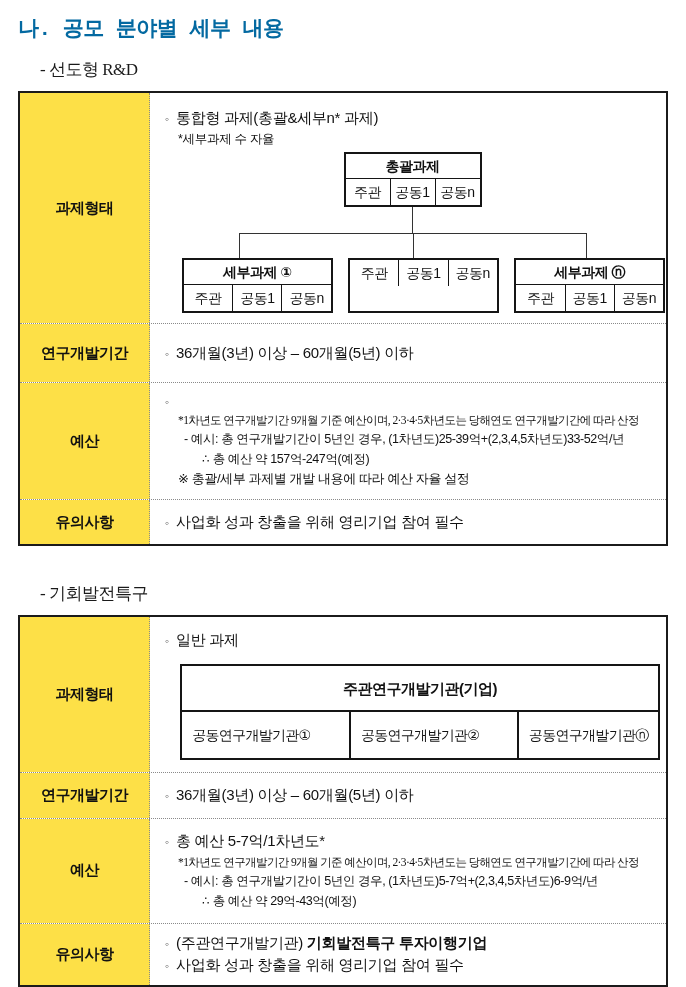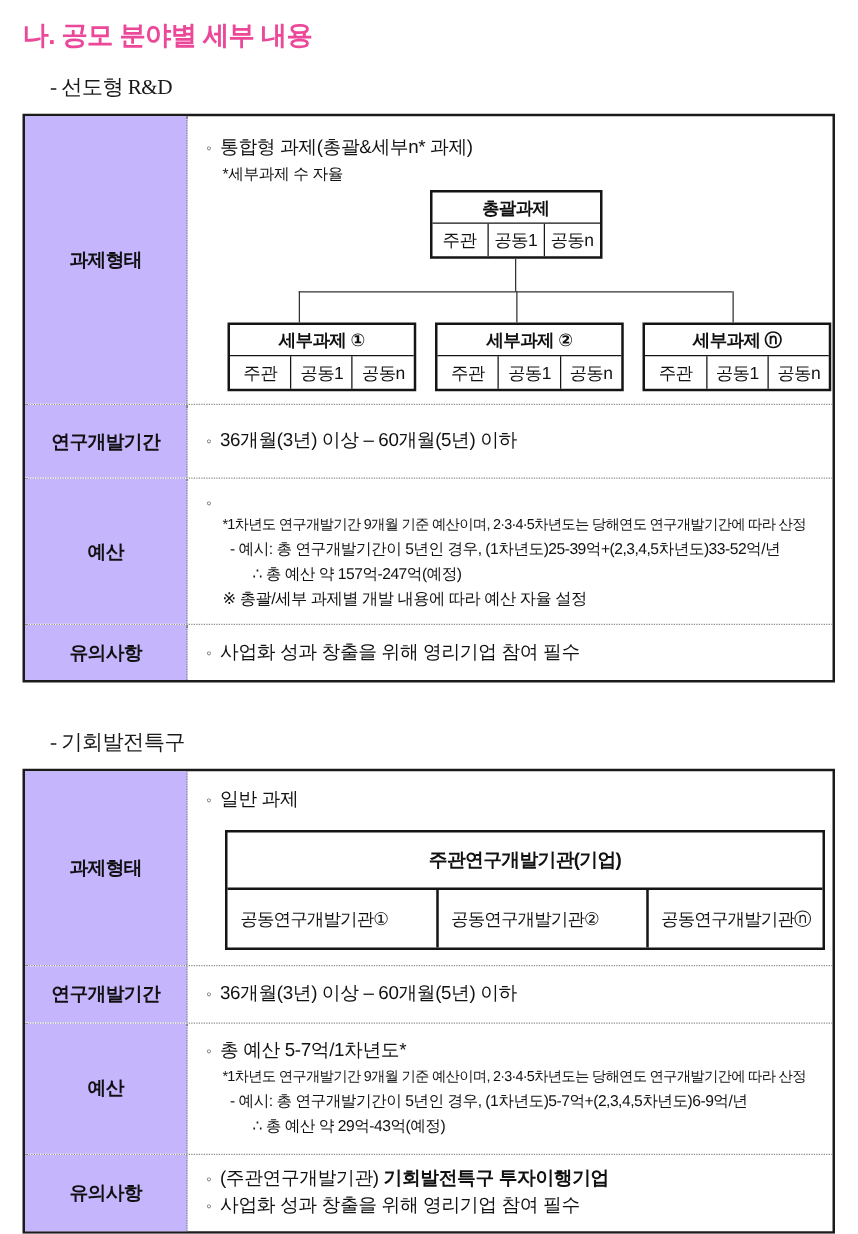--- a/index.html
+++ b/index.html
@@ -1,29 +1,29 @@
 <!DOCTYPE html>
 <html><head>
 <meta charset="utf-8">
 <style>
   * { margin:0; padding:0; box-sizing:border-box; }
   html,body { width:686px; height:987px; background:#ffffff; overflow:hidden;
     font-family:"Liberation Sans","DejaVu Sans",sans-serif; color:#111; }
   .page { padding:14px 18px 0 18px; }
 
-  .page-title { font-family:Liberation Sans, sans-serif;
-    font-size:21px; font-weight:bold; color:#ec4899; letter-spacing:-0.5px; margin-bottom:16px; }
+  .page-title { font-family:Liberation Mono, monospace;
+    font-size:21px; font-weight:bold; color:#0369a1; letter-spacing:-0.5px; margin-bottom:16px; }
   .section-label { font-family:"Liberation Serif","DejaVu Serif",serif;
     font-size:17px; color:#1a1a1a; margin:0 0 10px 22px; letter-spacing:-0.5px; }
   .gap-between { height:36px; }
 
   .info-table { width:650px; border:2px solid #1b1b1b; }
   .trow { display:flex; border-top:1px dotted #8a8a8a; }
   .trow:first-child { border-top:none; }
-  .rhead { width:130px; min-width:130px; background:#c4b5fd; border-right:1px dotted #8a8a8a;
+  .rhead { width:130px; min-width:130px; background:#fde047; border-right:1px dotted #8a8a8a;
     display:flex; align-items:center; justify-content:center;
     font-weight:bold; font-size:15px; letter-spacing:-0.5px; }
   .rbody { flex:1; padding:8px 4px 8px 8px; display:flex; flex-direction:column; justify-content:center; }
 
   .bullet-line { display:flex; align-items:baseline; font-size:15px; letter-spacing:-0.3px; line-height:1.5; }
   .bullet-marker { width:18px; min-width:18px; text-align:center; font-size:12px; color:#555; }
   .small-note { font-size:12.5px; margin-left:20px; letter-spacing:-0.3px; line-height:1.5; }
 
   
   .org-chart { width:505px; margin:4px 0 2px 2px; }
@@ -37,21 +37,21 @@
   .parent-box { width:138px; margin:0 auto; }
   .stub-mid { width:0; height:26px; border-left:1.5px solid #333; margin:0 auto; }
   .connector { position:relative; height:25px; }
   .connector .hline { position:absolute; top:0; left:15.6%; right:15.6%; border-top:1.5px solid #333; }
   .connector .vstub { position:absolute; top:0; bottom:0; width:0; border-left:1.5px solid #333; }
   .vstub.p1 { left:15.6%; } .vstub.p2 { left:50%; } .vstub.p3 { left:84.4%; }
   .children-row { display:flex; justify-content:space-between;padding-left:22px; }
   .child-box { width:31.2%; }
 
   
-  .fn-line { font-size:11.5px; letter-spacing:-0.6px; white-space:nowrap; margin-left:20px; line-height:1.6; }
+  .fn-line { font-size:11.5px; letter-spacing:-0.6px; white-space:nowrap; margin-left:20px; line-height:1.6;font-family:Liberation Serif, serif; }
   .fn-line2 { font-size:12.5px; letter-spacing:-0.4px; white-space:nowrap; margin-left:26px; line-height:1.6; }
   .fn-line3 { font-size:12.5px; letter-spacing:-0.4px; white-space:nowrap; margin-left:44px; line-height:1.6; }
   .fn-line4 { font-size:13px; letter-spacing:-0.4px; white-space:nowrap; margin-left:20px; line-height:1.6; }
 
   
   .inner-table { width:480px; border:2px solid #151515; margin:12px 0 4px 22px; }
   .inner-head { text-align:center; font-weight:bold; font-size:15px; letter-spacing:-0.5px;
     height:46px; line-height:46px; border-bottom:2px solid #151515; }
   .inner-cells { display:flex;gap:28px; }
   .inner-cells .icell { flex:1; text-align:center; font-size:14px; letter-spacing:-0.7px;
@@ -109,21 +109,20 @@
           <div class="children-row">
             <div class="obox child-box">
               <div class="obox-title">세부과제 ①</div>
               <div class="obox-cells">
                 <span class="ocell">주관</span>
                 <span class="ocell">공동1</span>
                 <span class="ocell">공동n</span>
               </div>
             </div>
             <div class="obox child-box">
-              <div class="obox-title">세부과제 ②</div>
               <div class="obox-cells">
                 <span class="ocell">주관</span>
                 <span class="ocell">공동1</span>
                 <span class="ocell">공동n</span>
               </div>
             </div>
             <div class="obox child-box">
               <div class="obox-title">세부과제 ⓝ</div>
               <div class="obox-cells">
                 <span class="ocell">주관</span>

